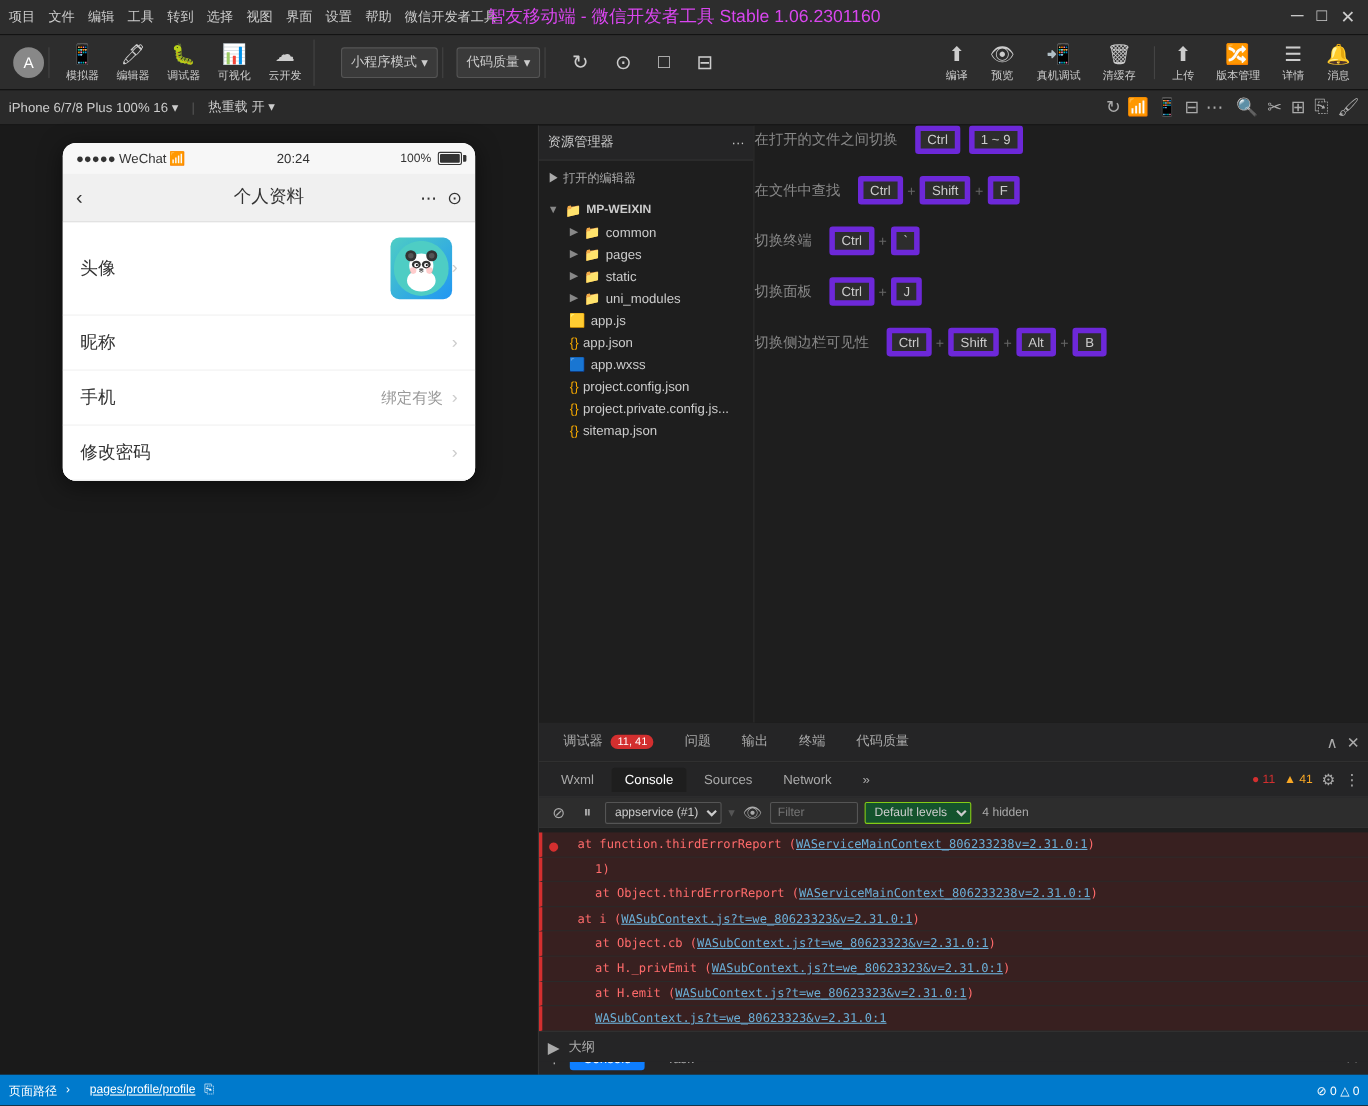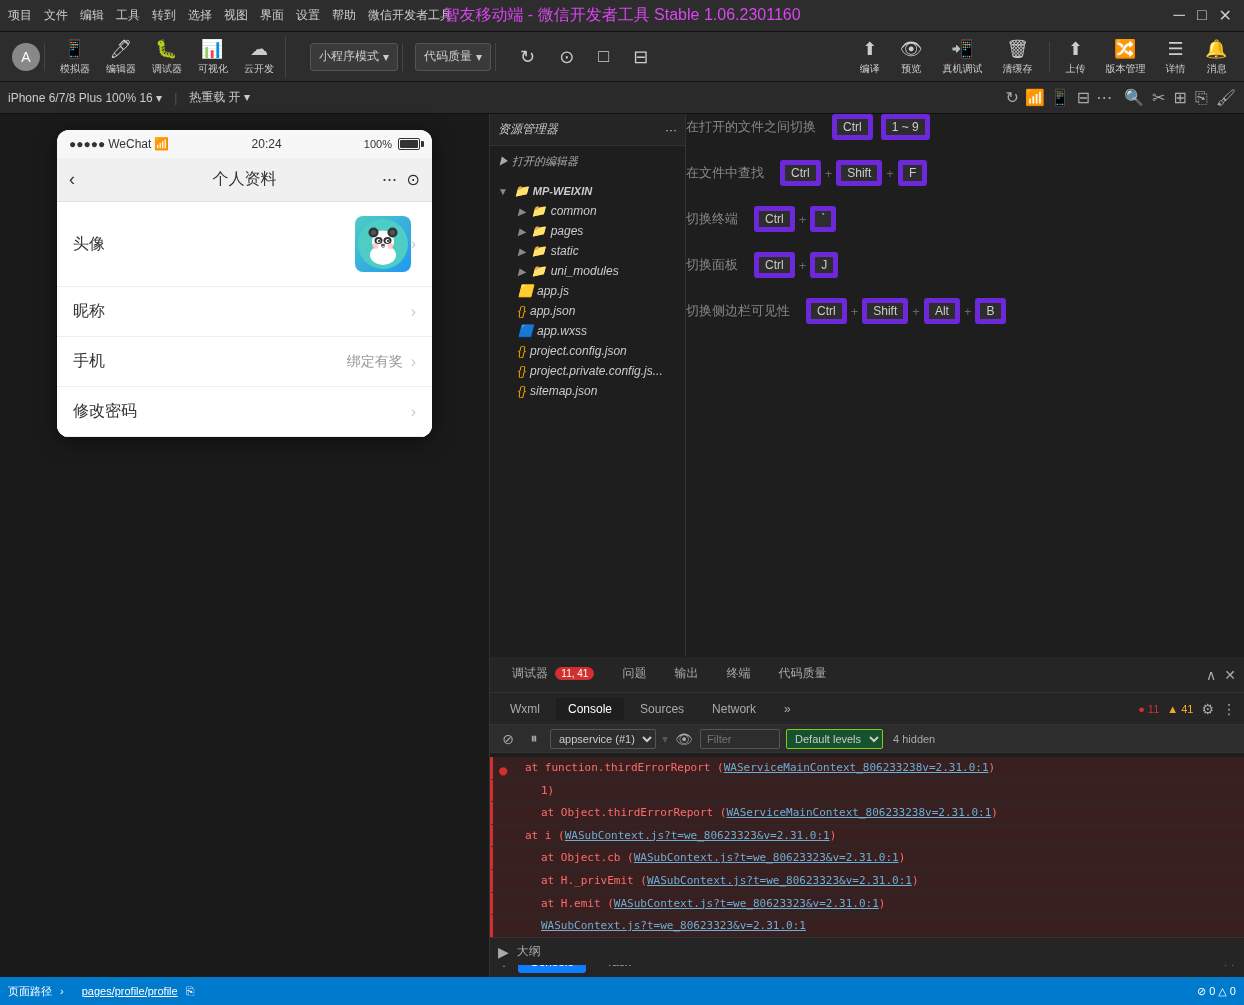--- a/index.html
+++ b/index.html
@@ -537,21 +537,20 @@
       height: 100%;
     }
 
     .file-explorer {
       width: 196px;
       background: #1e1e1e;
       height: 100%;
       overflow-y: auto;
       border-right: 1px solid #333;
       flex-shrink: 0;
-      font-style: italic;
     }
 
     .main-editor {
       flex: 1;
       background: #1e1e1e;
       position: relative;
     }
 
     .devtools-container {
       height: 320px;

